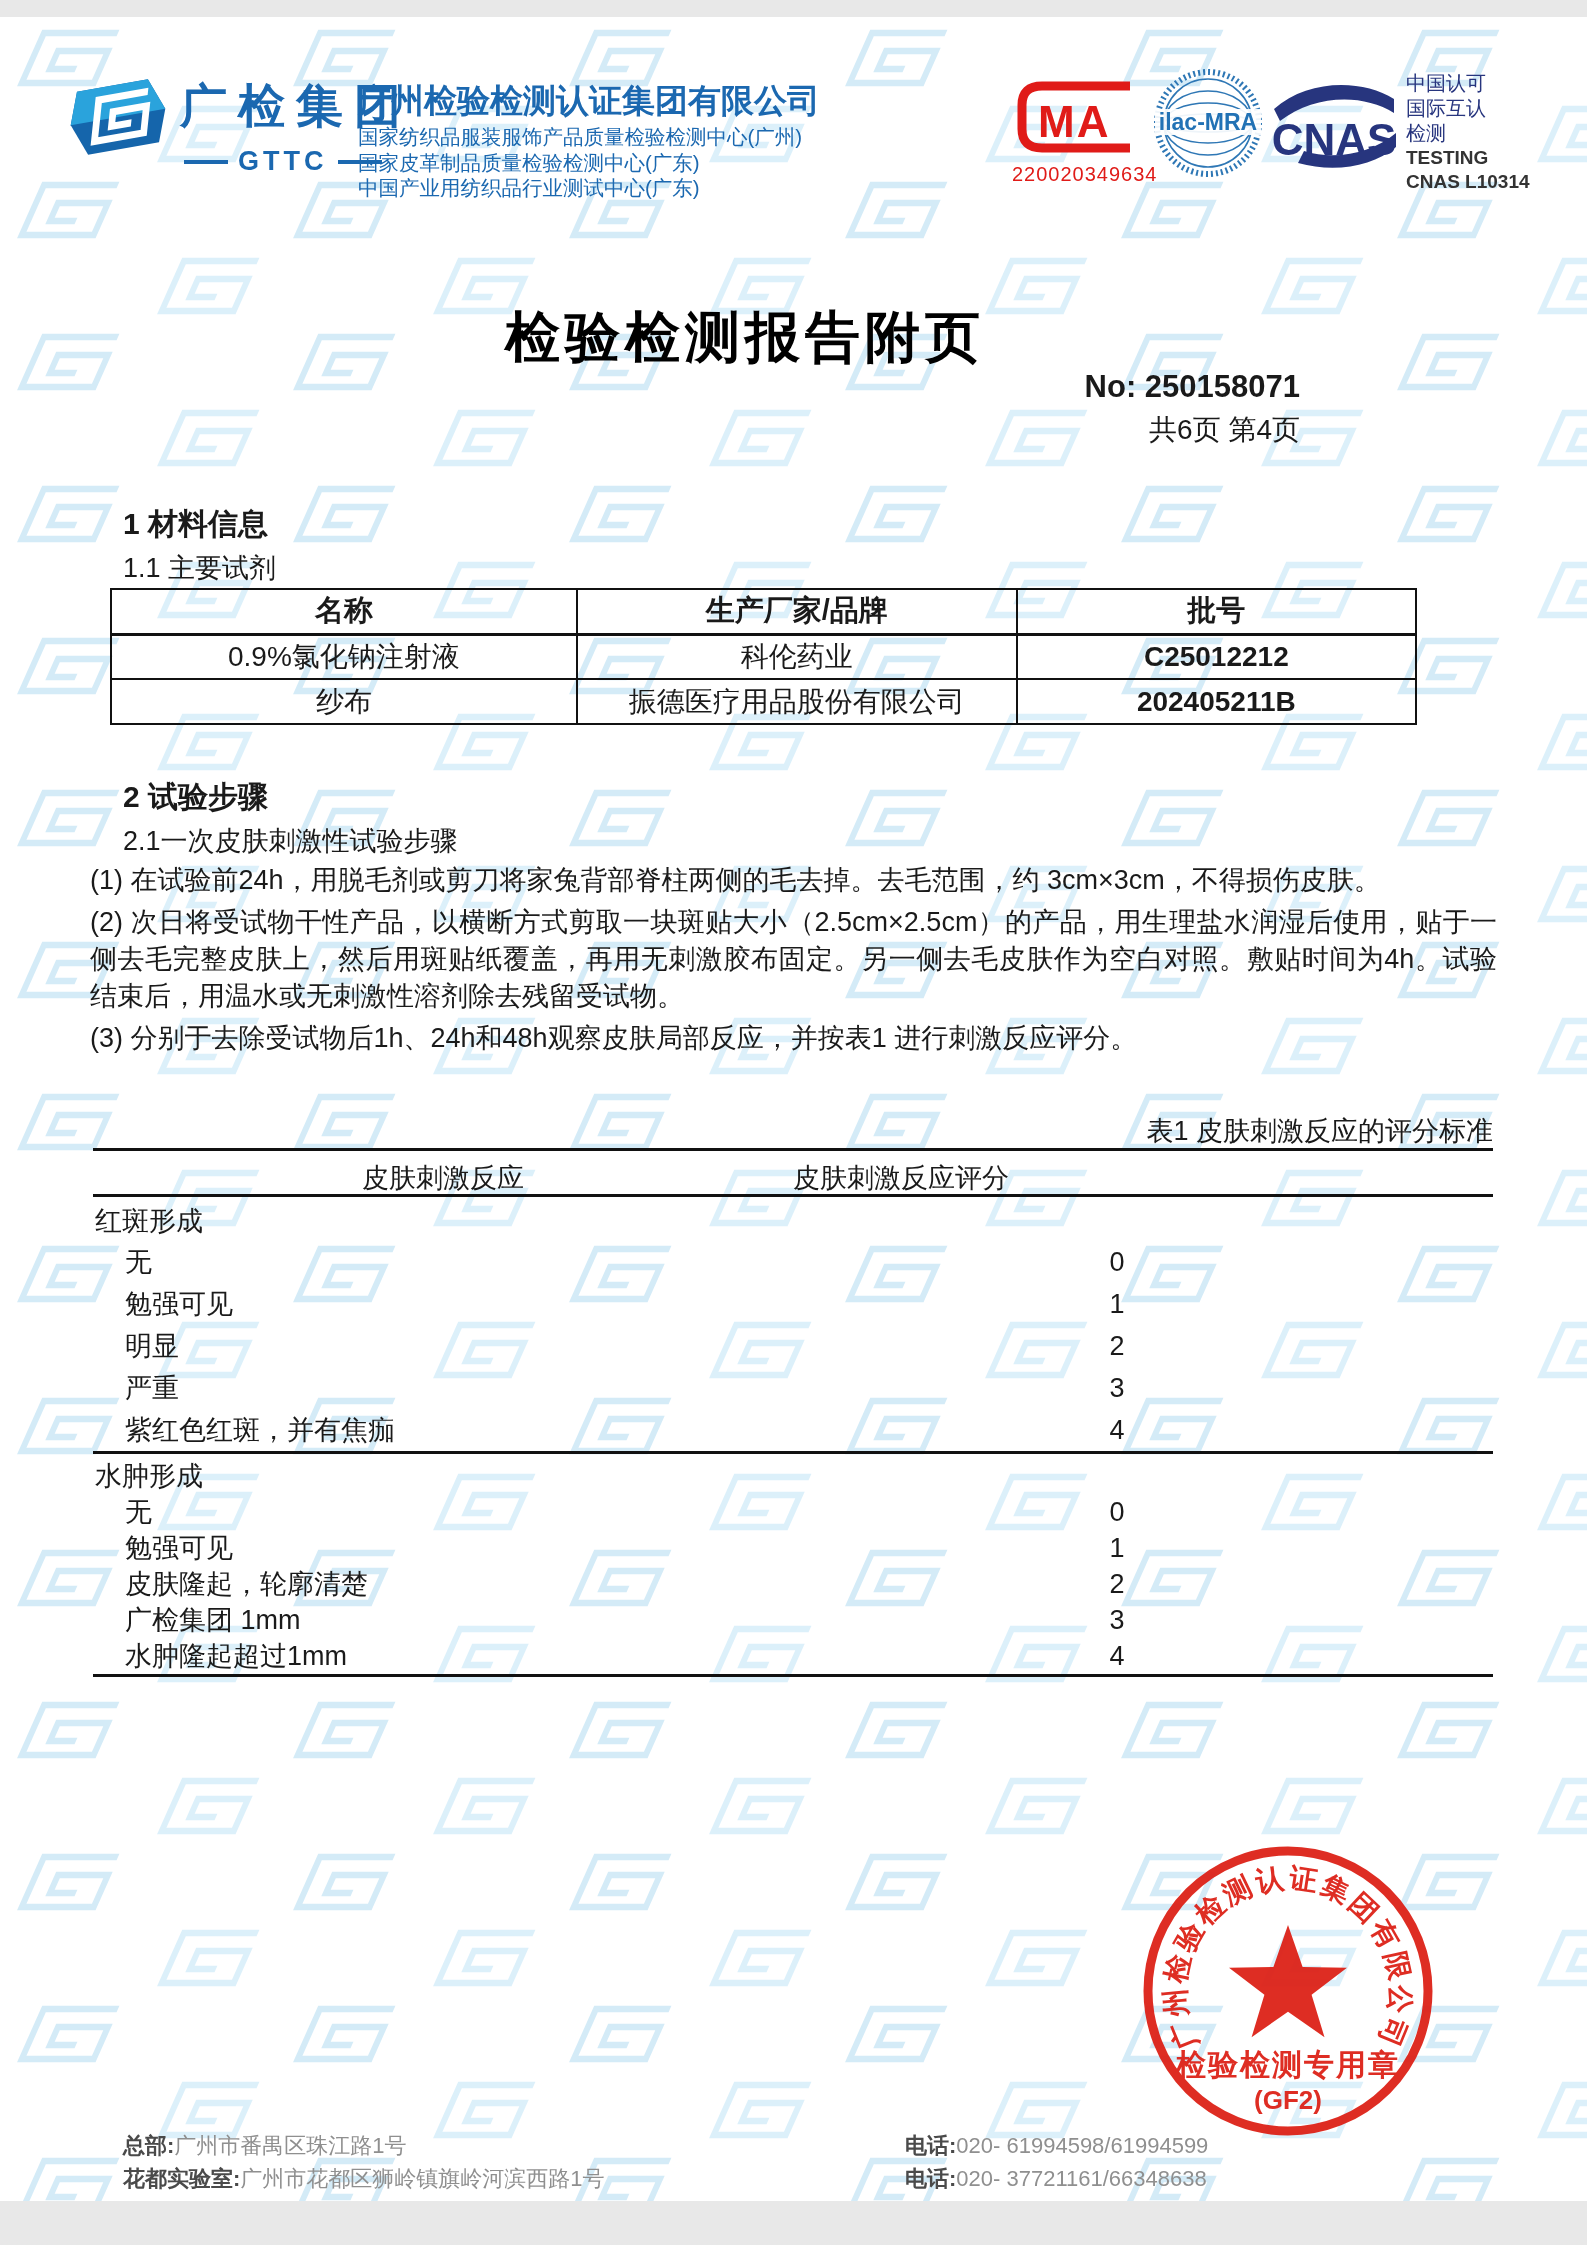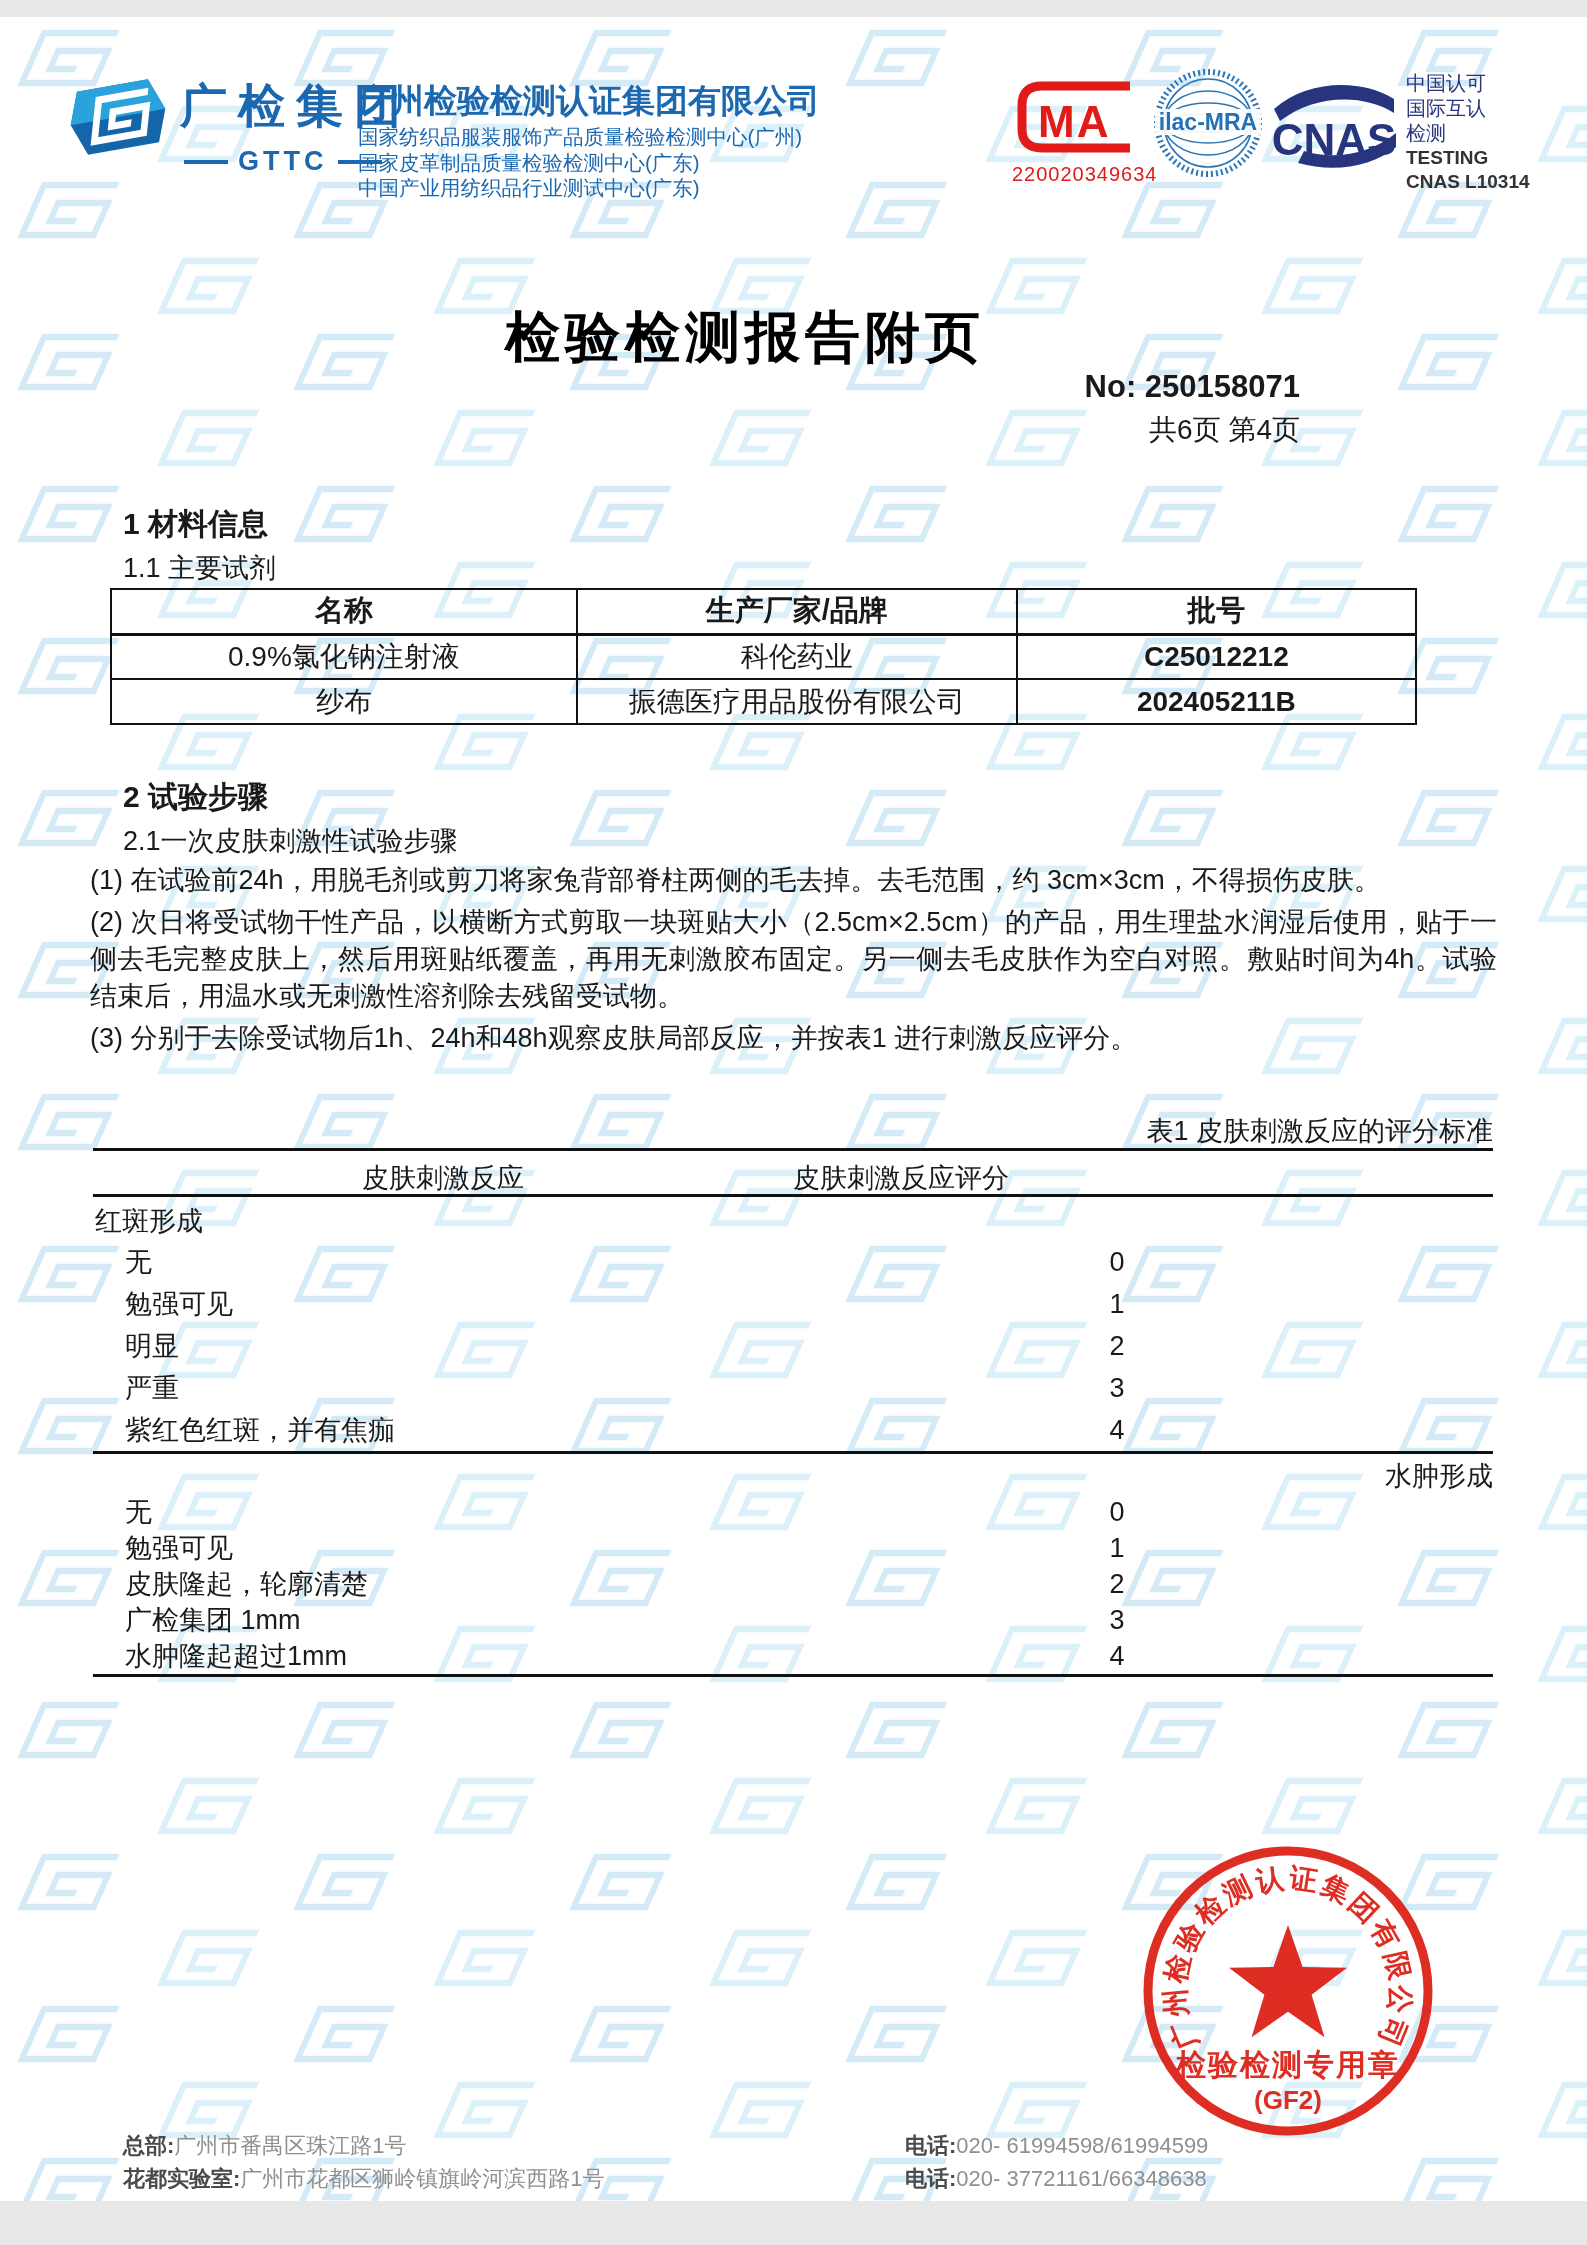--- a/index.html
+++ b/index.html
@@ -55,21 +55,21 @@
   
   .score-caption { position:absolute; left:93px; top:1096px; width:1400px; text-align:right; font-size:27px; }
   .score-table { position:absolute; left:93px; top:1131px; width:1400px; border-top:3.5px solid #111; border-bottom:3.5px solid #111; }
   .st-header { position:relative; height:46px; border-bottom:3px solid #111; }
   .st-h1 { position:absolute; left:0; top:9px; width:50%; text-align:center; font-size:27px; }
   .st-h2 { position:absolute; left:50%; top:9px; width:46.6%; text-align:left; font-size:27px; }
   .st-section { height:44px; line-height:48px; font-size:27px; padding-left:2px; }
   .st-row { position:relative; height:42px; line-height:42px; }
   .st-row .st-label { padding-left:32px; font-size:27px; }
   .st-row .st-score { position:absolute; left:71%; top:0; width:60px; text-align:center; font-size:27px; }
-  .g2 .st-section { height:40px; line-height:44px;text-align:right; }
+  .g2 .st-section { height:40px; line-height:44px; }
   .g2 .st-row { height:36px; line-height:36px; }
   .st-divider { border-top:3.5px solid #111; }
 
   
   .stamp { position:absolute; left:1136px; top:1822px; opacity:.94; }
 
   
   .footer-left { position:absolute; left:123px; top:2112px; }
   .footer-right { position:absolute; left:905px; top:2112px; }
   .footer-row { font-size:22px; line-height:33px; color:#8f8f8f; white-space:nowrap; }

